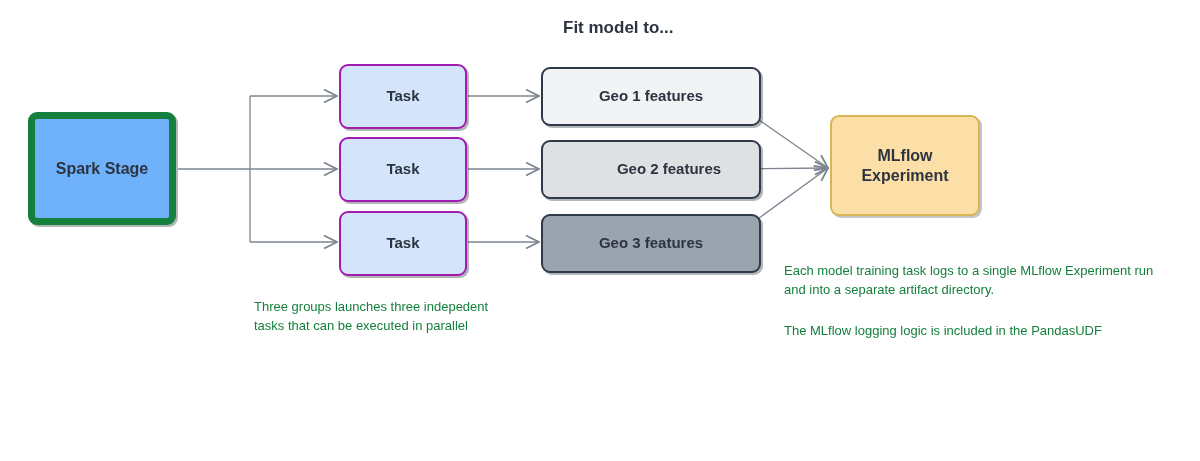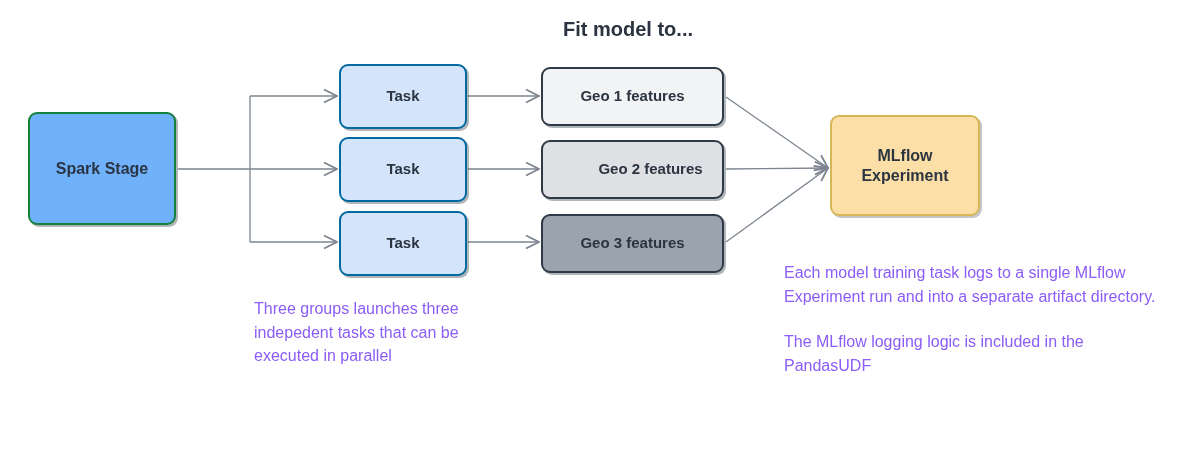--- a/index.html
+++ b/index.html
@@ -36,40 +36,40 @@
     color: #2b3440;
     line-height: 1.22;
     z-index: 2;
   }
   .node-spark {
     left: 28px;
     top: 112px;
     width: 148px;
     height: 113px;
     background: #6FB1FB;
-    border: 2px solid #15803d;
+    border: 7px solid #15803d;
     font-size: 16px;
     box-shadow: 2px 2px 0 rgba(20,28,38,0.32);
   }
   .node-task {
     left: 339px;
     width: 128px;
     height: 65px;
     background: #D4E5FB;
-    border: 2px solid #0369a1;
+    border: 2px solid #a21caf;
     font-size: 15px;
     box-shadow: 2px 2px 0 rgba(20,28,38,0.32);
   }
   .task-1 { top: 64px; }
   .task-2 { top: 137px; }
   .task-3 { top: 211px; }
 
   .node-geo {
     left: 541px;
-    width: 183px;
+    width: 220px;
     height: 59px;
     border: 2px solid #2E3A47;
     font-size: 15px;
     box-shadow: 2px 2px 0 rgba(20,28,38,0.32);
   }
   .geo-1 { top: 67px; background: #F2F3F4; }
   .geo-2 { top: 140px; background: #DEE0E3; padding-left: 36px; }
   .geo-3 { top: 214px; background: #9BA3AE; }
 
   .node-mlflow {
@@ -81,31 +81,31 @@
     border: 2px solid #D6B656;
     font-size: 16px;
     flex-direction: column;
     box-shadow: 2px 2px 0 rgba(20,28,38,0.25);
   }
 
   .diagram-title {
     position: absolute;
     left: 563px;
     top: 18px;
-    font-size: 20px;
+    font-size: 17px;
     font-weight: bold;
     color: #2b3440;
     white-space: nowrap;
     z-index: 2;
   }
 
   .caption {
     position: absolute;
-    color: #8b5cf6;
-    font-size: 16px;
+    color: #15803d;
+    font-size: 13px;
     line-height: 1.48;
     z-index: 2;
   }
   .caption-left {
     left: 254px;
     top: 297px;
     width: 262px;
   }
   .caption-right {
     left: 784px;

